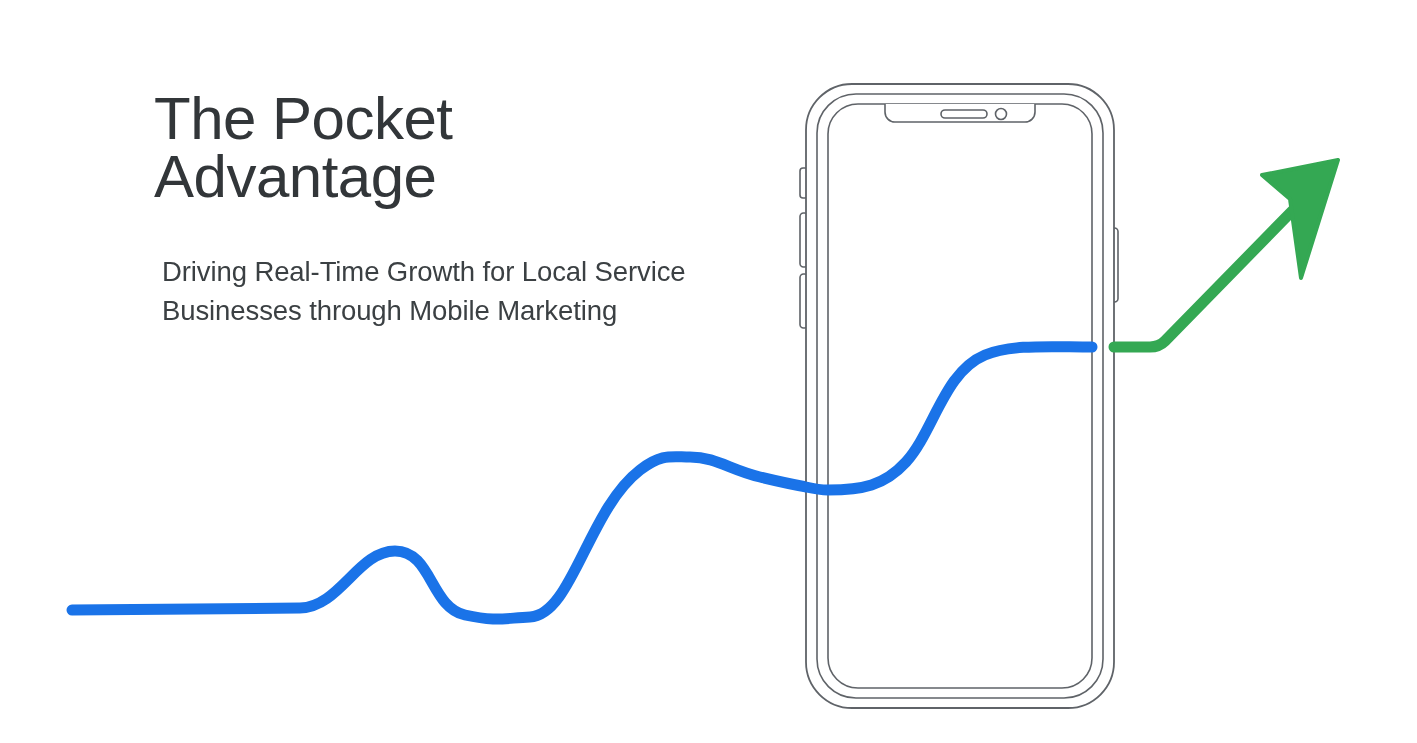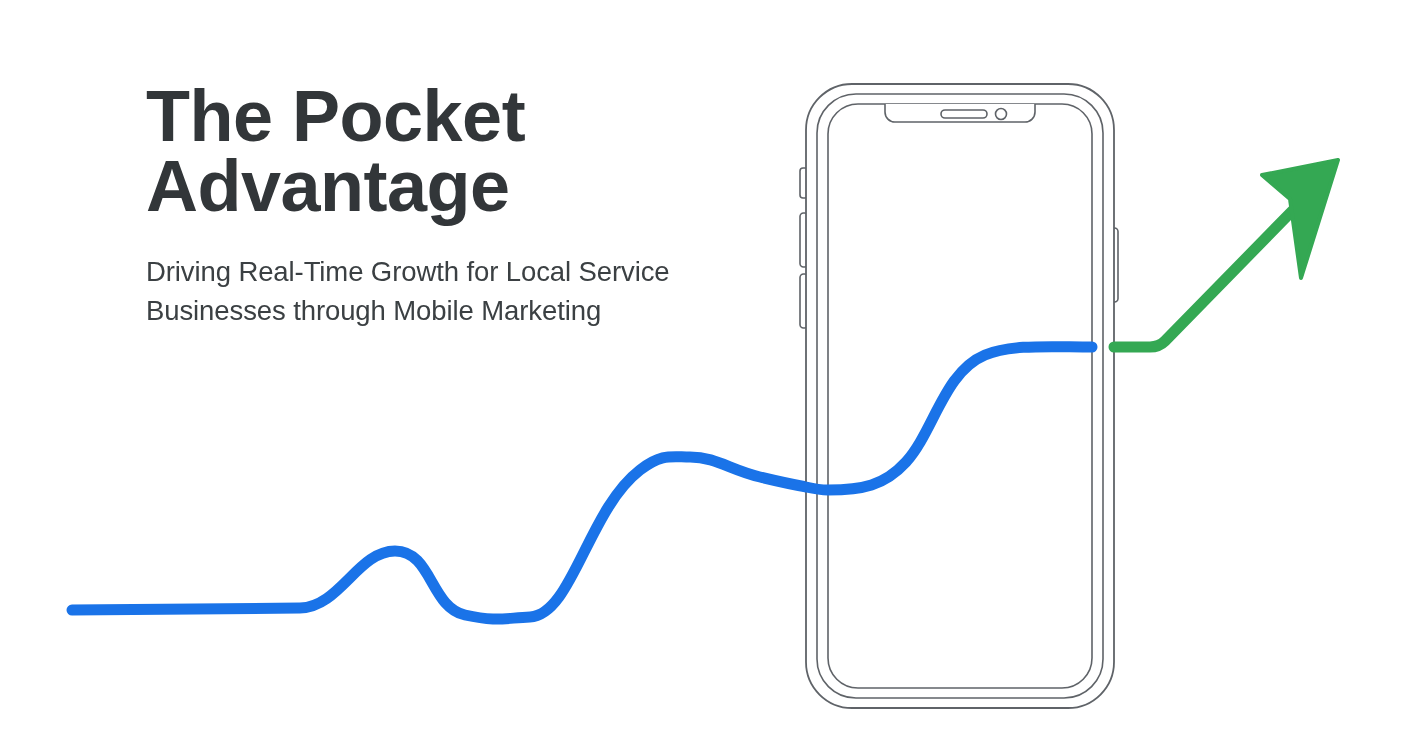--- a/index.html
+++ b/index.html
@@ -25,31 +25,31 @@
     height: 743px;
     display: block;
   }
   .text-block {
     position: absolute;
     left: 146px;
     top: 82px;
     width: 620px;
   }
   .headline {
-    margin: 0;
+    margin: 8px;
     font-family: "Liberation Sans", sans-serif;
-    font-size: 72px;
+    font-size: 60px;
     line-height: 0.97;
-    font-weight: 700;
+    font-weight: 400;
     letter-spacing: -0.5px;
     color: #323639;
     white-space: pre-line;
   }
   .subhead {
-    margin: 0;
+    margin: 16px;
     padding-top: 30px;
     font-family: "Liberation Sans", sans-serif;
     font-size: 27.5px;
     line-height: 1.42;
     font-weight: 400;
     letter-spacing: -0.1px;
     color: #3b4043;
     white-space: pre-line;
   }
 </style>

